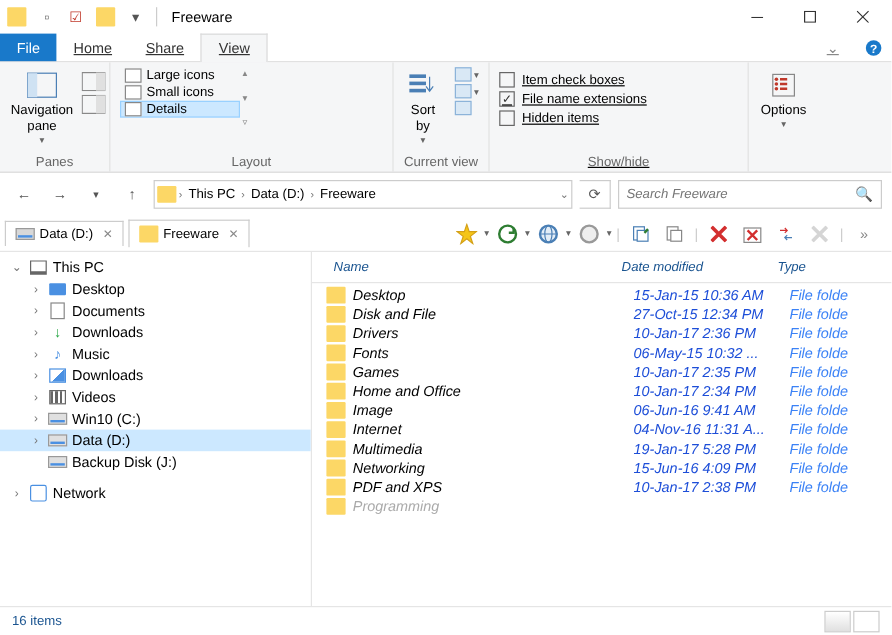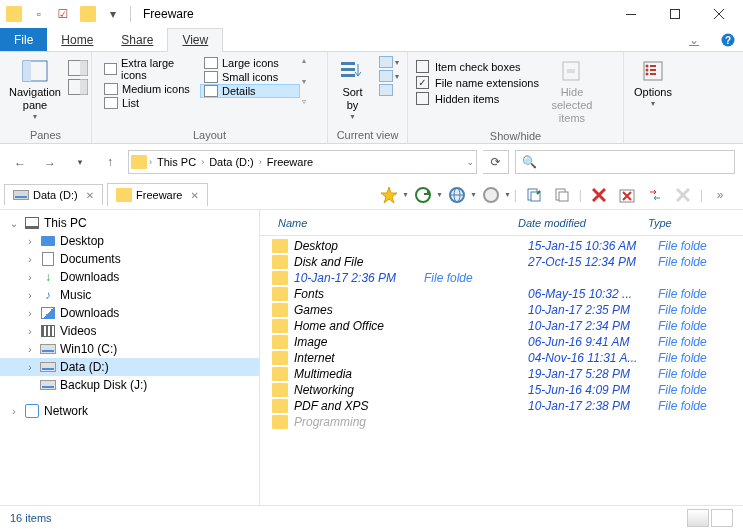--- a/index.html
+++ b/index.html
@@ -183,34 +183,20 @@
     </div>
     <div class="rg-title">Panes</div>
   </div>
 
   <div class="rg" style="width:236px;">
     <div class="rg-body">
       <div class="layout-table">
         <div class="lt-col">
           <div class="lt-item">
               <div class="lt-ic"></div>
-              <span>Extra large icons</span>
-            </div>
-          <div class="lt-item">
-              <div class="lt-ic"></div>
-              <span>Medium icons</span>
-            </div>
-          <div class="lt-item">
-              <div class="lt-ic"></div>
-              <span>List</span>
-            </div>
-        </div>
-        <div class="lt-col">
-          <div class="lt-item">
-              <div class="lt-ic"></div>
               <span>Large icons</span>
             </div>
           <div class="lt-item">
               <div class="lt-ic"></div>
               <span>Small icons</span>
             </div>
           <div class="lt-item sel">
               <div class="lt-ic"></div>
               <span>Details</span>
             </div>
@@ -250,45 +236,35 @@
             <span style="font-size:8px;color:#666;">▾</span>
           </div>
         <div class="sort-mini">
             <div class="sm-ic"></div>
           </div>
       </div>
     </div>
     <div class="rg-title">Current view</div>
   </div>
 
-  <div class="rg" style="width:216px;">
+  <div class="rg" style="width:216px;text-decoration:underline;">
     <div class="rg-body">
       <div class="check-col" style="padding-top:4px;">
         <div class="check-row">
             <div class="cb"></div>
             <span>Item check boxes</span>
           </div>
         <div class="check-row">
             <div class="cb">✓</div>
             <span>File name extensions</span>
           </div>
         <div class="check-row">
             <div class="cb"></div>
             <span>Hidden items</span>
           </div>
-      </div>
-      <div class="rbtn-v" style="color:#999;">
-        <div class="ricon">
-            <svg width="24" height="20">
-              <rect x="3" y="1" width="16" height="18" fill="none" stroke="#bbb"></rect>
-              <rect x="7" y="8" width="8" height="4" fill="#ddd"></rect>
-            </svg>
-          </div>
-        <span style="white-space:pre-line;">Hide selected
-items</span>
       </div>
     </div>
     <div class="rg-title">Show/hide</div>
   </div>
 
   <div class="rg" style="border-right:none;width:58px;">
     <div class="rg-body">
       <div class="rbtn-v">
         <div class="ricon">
             <svg width="22" height="22">
@@ -324,20 +300,21 @@
       </div>
     <span class="ab-chev">›</span>
     <div class="ab-seg">
         <span>Freeware</span>
       </div>
     <div class="ab-spacer"></div>
     <span class="ab-chev">⌄</span>
   </div>
   <div class="refresh">⟳</div>
   <div class="searchbox">
+    <input placeholder="Search Freeware" style="">
     <span class="sic">🔍</span>
   </div>
 </div>
 
 <div class="tabext">
   <div class="te-tab">
     <div class="te-drive"></div>
     <span>Data (D:)</span>
     <span class="te-close">✕</span>
   </div>
@@ -509,20 +486,21 @@
     <div class="fr-type">File folde</div>
         </div>
         <div class="frow">
           <div class="fr-icon"></div>
     <div class="fr-name">Disk and File</div>
     <div class="fr-date">27-Oct-15 12:34 PM</div>
     <div class="fr-type">File folde</div>
         </div>
         <div class="frow">
           <div class="fr-icon"></div>
+    <div class="fr-name">Drivers</div>
     <div class="fr-date">10-Jan-17 2:36 PM</div>
     <div class="fr-type">File folde</div>
         </div>
         <div class="frow">
           <div class="fr-icon"></div>
     <div class="fr-name">Fonts</div>
     <div class="fr-date">06-May-15 10:32 ...</div>
     <div class="fr-type">File folde</div>
         </div>
         <div class="frow">

